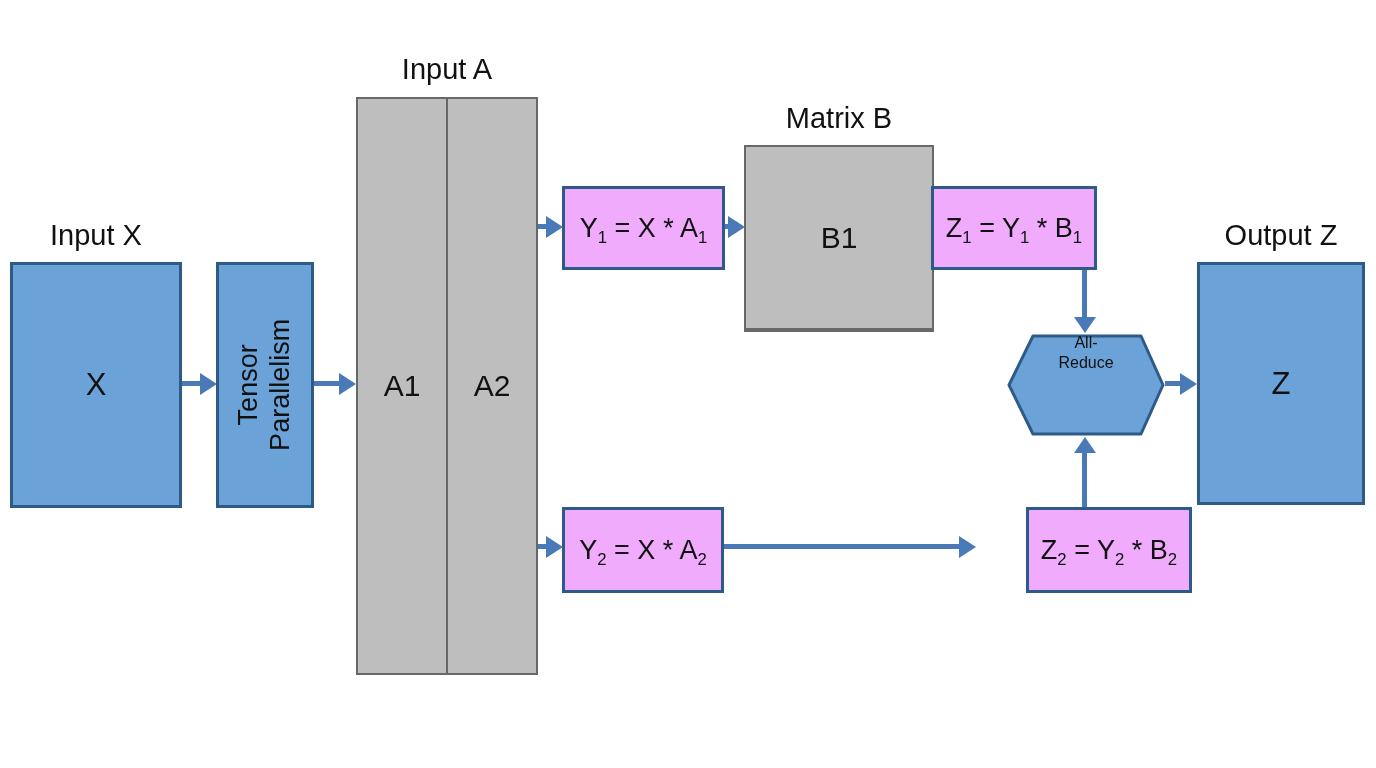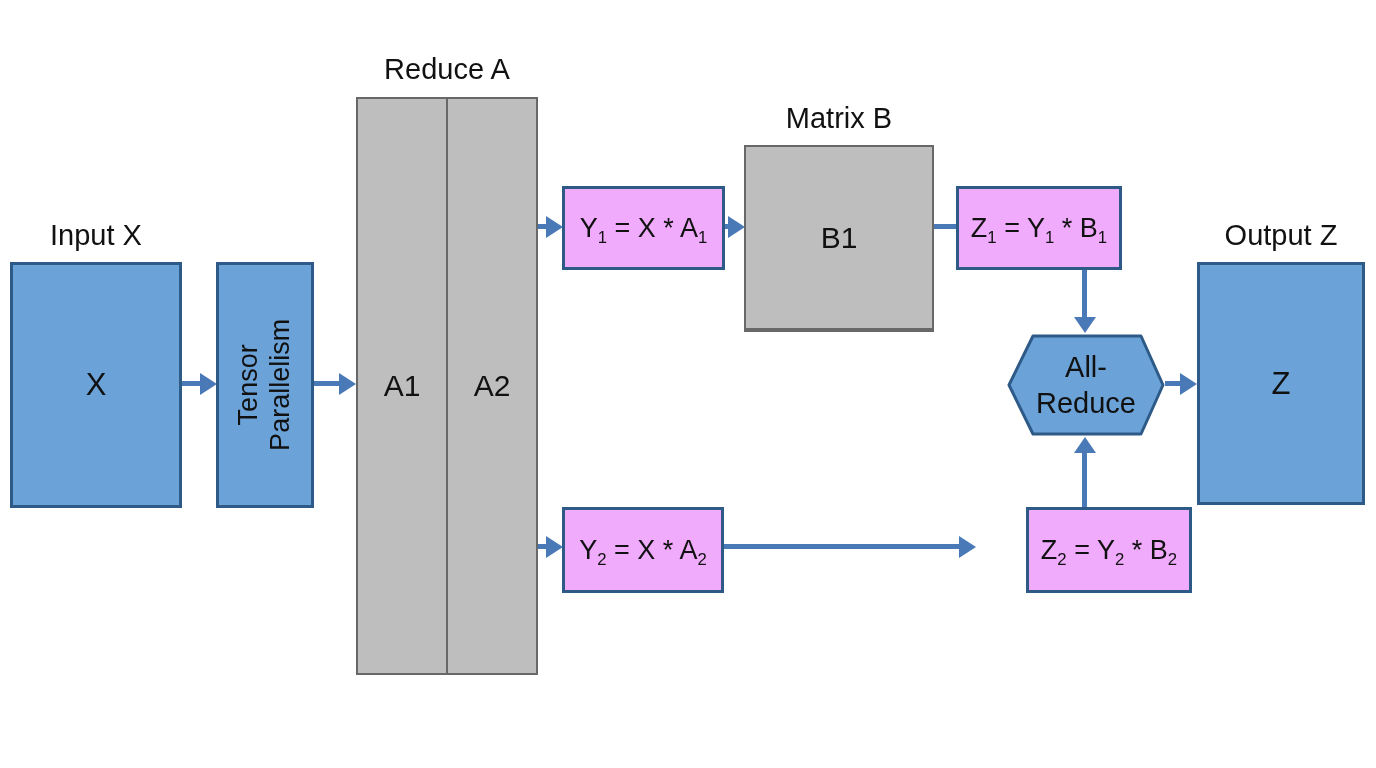--- a/index.html
+++ b/index.html
@@ -66,31 +66,31 @@
     transform:translateX(-50%);
     border-bottom:16px solid #4a79b7;
     border-left:11px solid transparent; border-right:11px solid transparent;
   }
 
   
   #all-reduce { position:absolute; left:1007px; top:333px; width:158px; height:104px; }
   #all-reduce svg { position:absolute; inset:0; }
   #all-reduce .hex-label {
     position:absolute; inset:0; display:flex; flex-direction:column;
-    align-items:center; justify-content:center;
-    font-size:29px; line-height:1.25; color:#111111;
+    align-items:center; 
+    font-size:16px; line-height:1.25; color:#111111;
   }
 </style>
 </head>
 <body>
 
 <div id="canvas">
 
   <div class="node-label" style="left:10px; top:219px; width:172px;">Input X</div>
-  <div class="node-label" style="left:356px; top:53px; width:182px;">Reduce A</div>
+  <div class="node-label" style="left:356px; top:53px; width:182px;">Input A</div>
   <div class="node-label" style="left:1197px; top:219px; width:168px;">Output Z</div>
   <div class="node-label" style="left:744px; top:102px; width:190px;">Matrix B</div>
 
   <div class="blue-box" style="left:10px; top:262px; width:172px; height:246px;">
     <span class="big-letter">X</span>
   </div>
 
   <div class="arrow-h" style="left:182px; top:381px; width:18px;"></div>
 
   <div class="blue-box" style="left:216px; top:262px; width:98px; height:246px;">
@@ -114,21 +114,21 @@
   </div>
 
   <div class="arrow-h" style="left:725px; top:224px; width:3px;"></div>
 
   <div class="gray-box" id="matrix-b-box" style="left:744px; top:145px; width:190px; height:187px;">
     <div class="cell">B1</div>
   </div>
 
   <div class="arrow-h" style="left:934px; top:224px; width:25px;"></div>
 
-  <div class="formula-box" style="left:956px; top:186px; width:166px; height:84px;">
+  <div class="formula-box" style="left:931px; top:186px; width:166px; height:84px;">
     <span><span>Z</span><sub>1</sub><span> = Y</span><sub>1</sub><span> * B</span><sub>1</sub></span>
   </div>
 
   <div class="arrow-v down" style="left:1082px; top:270px; height:47px;"></div>
 
   <div class="arrow-h" style="left:538px; top:544px; width:8px;"></div>
 
   <div class="formula-box" style="left:562px; top:507px; width:162px; height:86px;">
     <span><span>Y</span><sub>2</sub><span> = X * A</span><sub>2</sub></span>
   </div>

